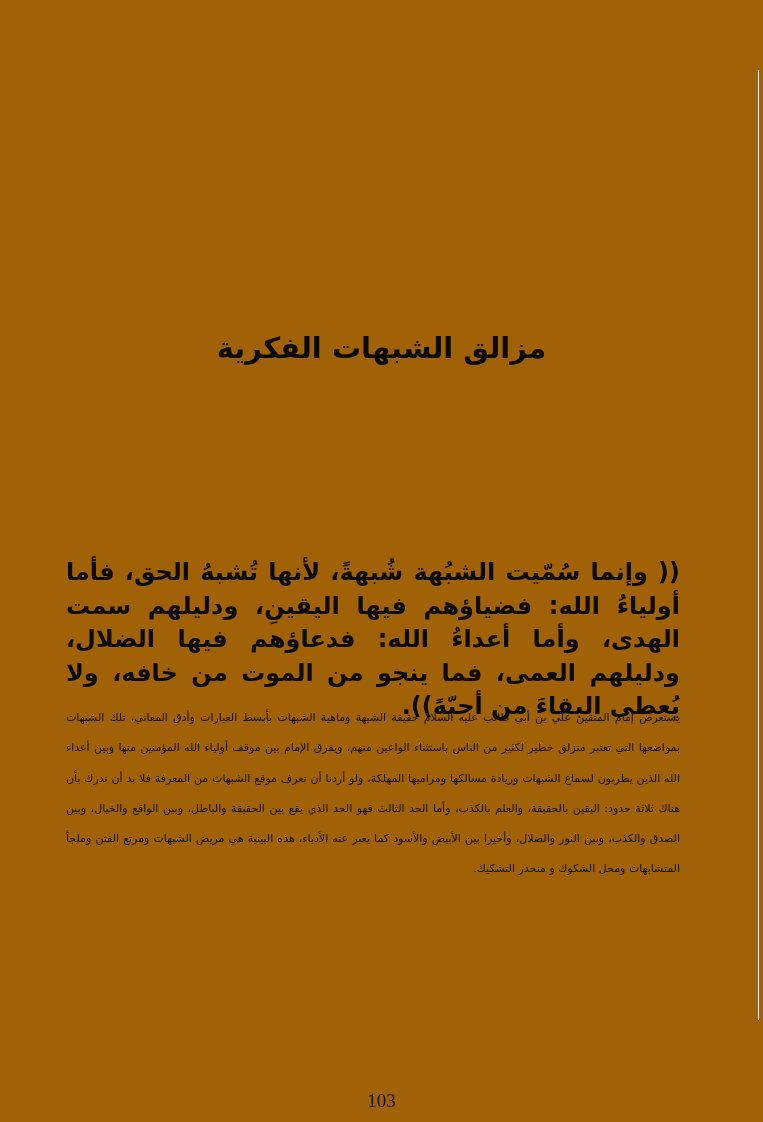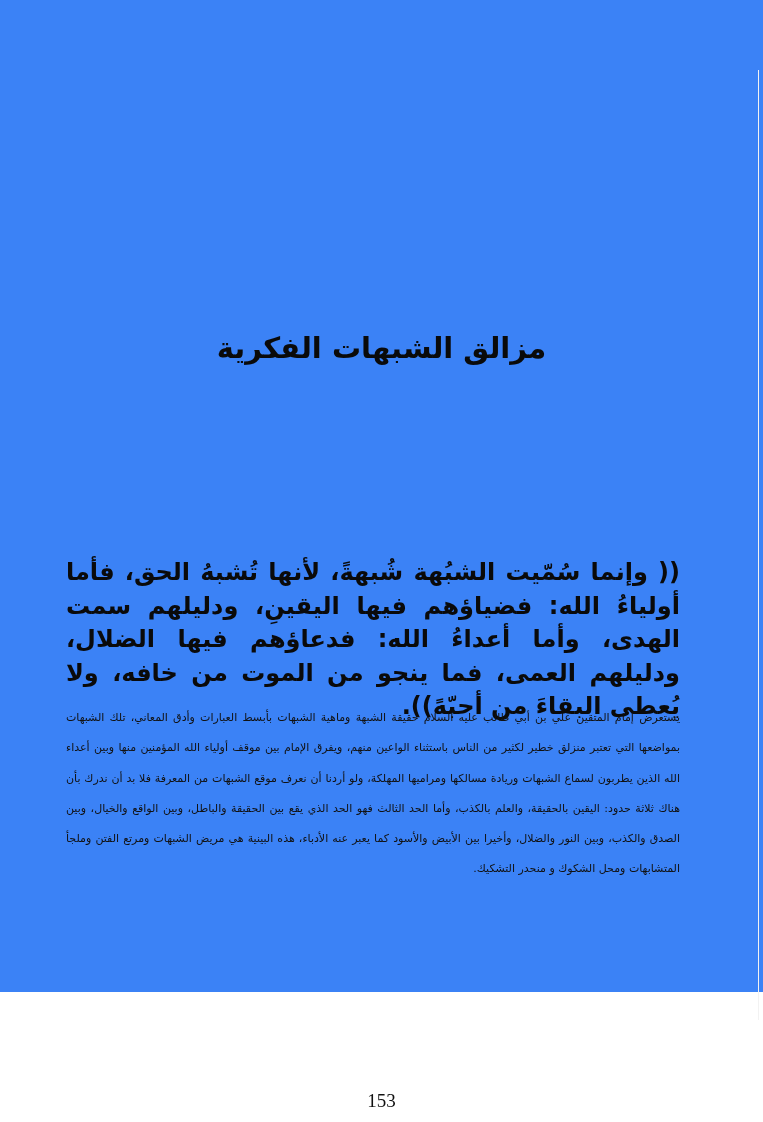--- a/index.html
+++ b/index.html
@@ -11,22 +11,22 @@
       width: 763px;
       height: 1122px;
       position: relative;
       overflow: hidden;
       color: #111111;
       font-family: "DejaVu Sans", sans-serif;
     }
     .page {
       position: absolute;
       left: 0; top: 0;
-      width: 763px; height: 992px;
-      background: #3b82f6;
+      width: 763px; height: 1122px;
+      background: #a16207;
     }
     .chapter-title {
       position: absolute;
       top: 312px;
       left: 0;
       width: 763px;
       text-align: center;
       font-size: 29px;
       font-weight: bold;
       color: #0a0a0a;
@@ -83,14 +83,14 @@
 
 <div class="page">
   <div class="edge-mark"></div>
 
   <h1 class="chapter-title">مزالق الشبهات الفكرية</h1>
 
   <p class="quote">(( وإنما سُمّيت الشبُهة شُبهةً، لأنها تُشبهُ الحق، فأما أولياءُ الله: فضياؤهم فيها اليقينِ، ودليلهم سمت الهدى، وأما أعداءُ الله: فدعاؤهم فيها الضلال، ودليلهم العمى، فما ينجو من الموت من خافه، ولا يُعطى البقاءَ من أحبّهً)).</p>
 
   <p class="body-text">يستعرض إمام المتقين علي بن أبي طالب عليه السلام حقيقة الشبهة وماهية الشبهات بأبسط العبارات وأدق المعاني، تلك الشبهات بمواضعها التي تعتبر منزلق خطير لكثير من الناس  باستثناء الواعين منهم، ويفرق الإمام بين موقف أولياء الله المؤمنين منها وبين أعداء الله الذين يطربون لسماع الشبهات وريادة مسالكها ومراميها المهلكة، ولو أردنا أن نعرف موقع الشبهات من المعرفة فلا بد أن ندرك بأن هناك ثلاثة حدود: اليقين بالحقيقة، والعلم بالكذب، وأما الحد الثالث فهو الحد الذي يقع بين الحقيقة والباطل، وبين الواقع والخيال، وبين الصدق والكذب، وبين النور والضلال، وأخيرا بين الأبيض والأسود كما يعبر عنه الأدباء، هذه البينية هي  مريض الشبهات ومرتع الفتن وملجأ المتشابهات ومحل الشكوك و منحدر التشكيك.</p>
 
-  <div class="page-number">153</div>
+  <div class="page-number">103</div>
 </div>
 
 </body></html>

